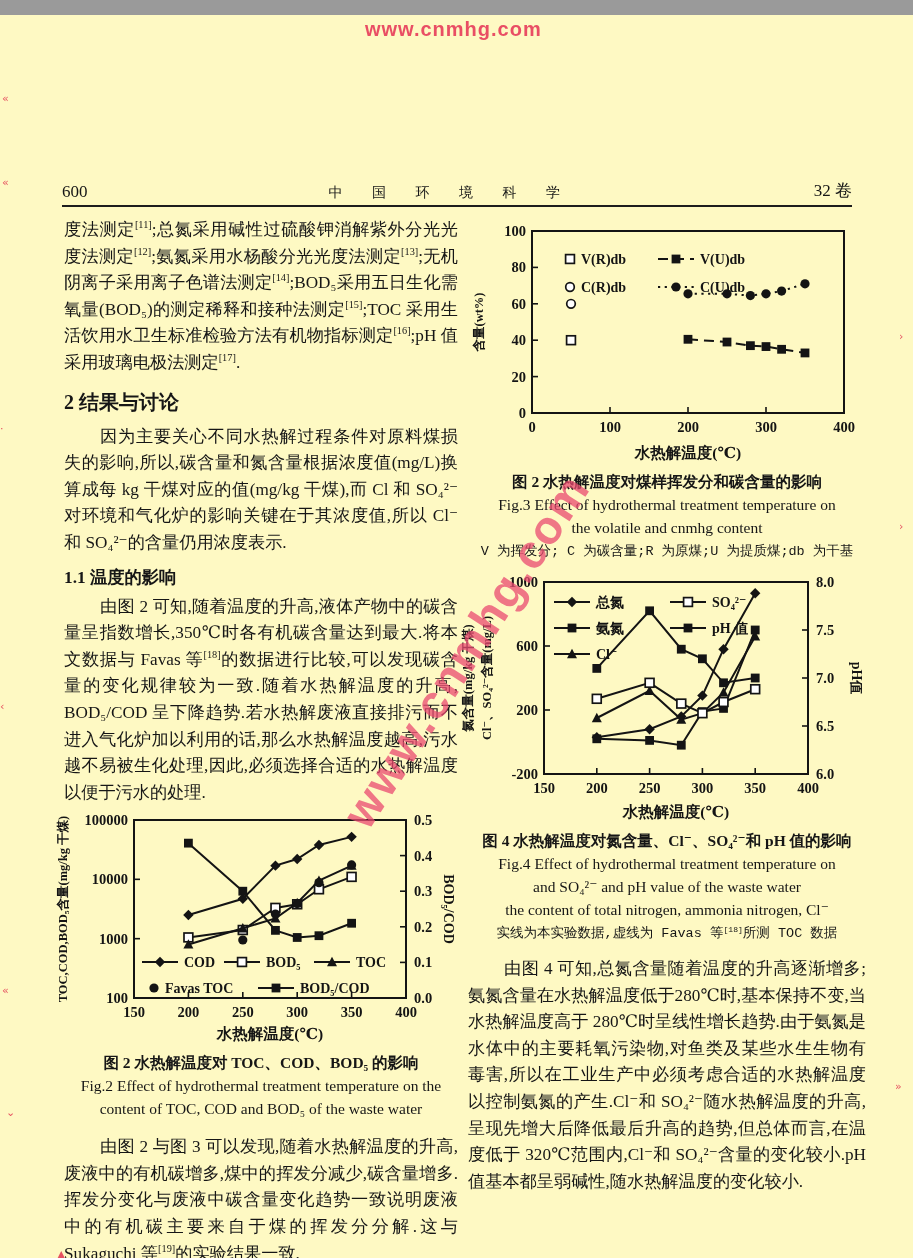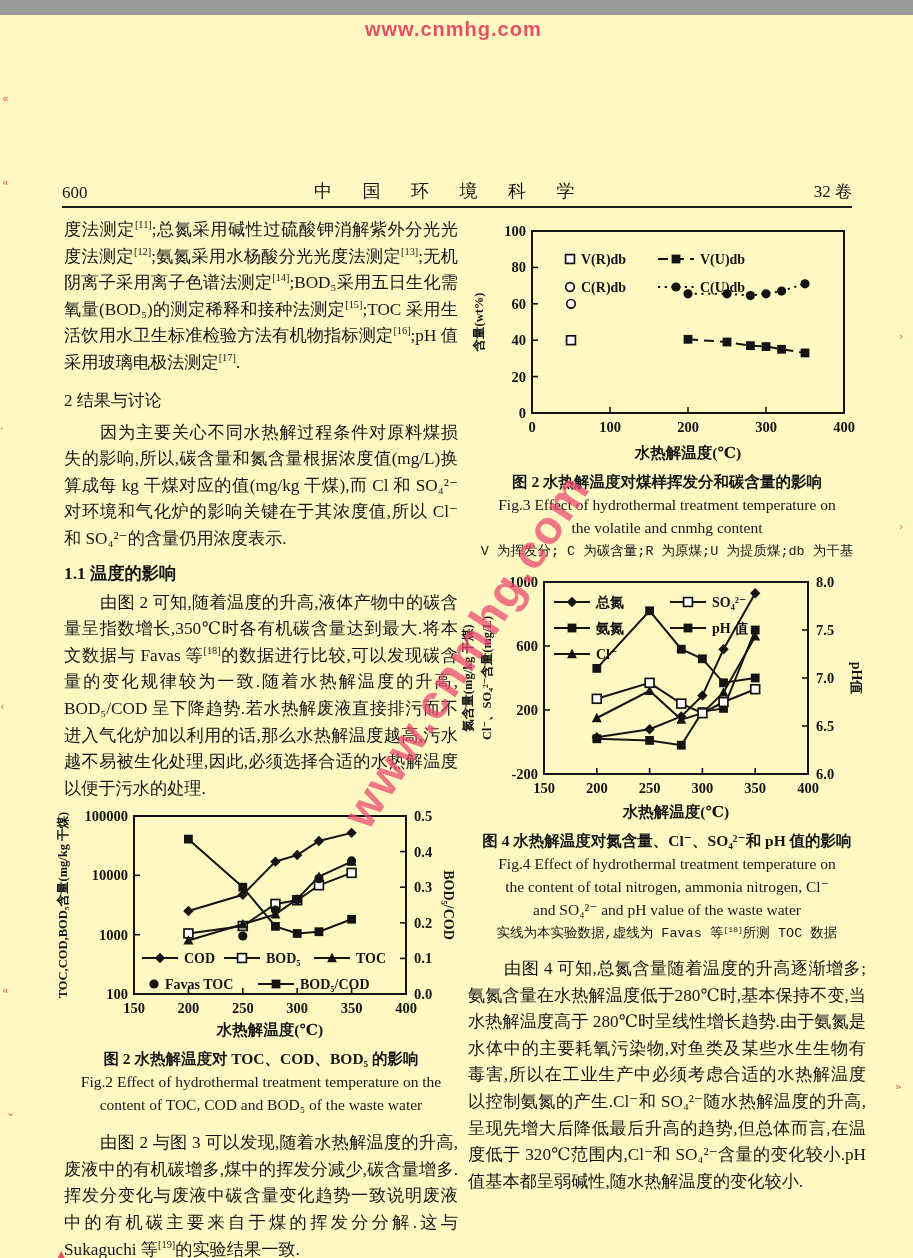--- a/index.html
+++ b/index.html
@@ -1,30 +1,30 @@
 <!DOCTYPE html>
 <html><head>
 <meta charset="utf-8">
 <style>
   html,body{margin:0;padding:0;}
   body{background:#9a9a9a;font-family:"Liberation Serif","DejaVu Serif",serif;}
   .page{position:relative;width:913px;height:1258px;background:#fef9c3;overflow:hidden;color:#161616;margin:15px auto;}
 
   .header{position:absolute;left:62px;top:164px;width:790px;display:flex;justify-content:space-between;align-items:flex-end;
           border-bottom:2.5px solid #1d1d1d;padding-bottom:3px;font-size:17px;}
-  .journal{font-size:18px;letter-spacing:13px;font-weight:500;}
+  .journal{font-size:14px;letter-spacing:13px;font-weight:500;}
 
   .col-left{position:absolute;left:64px;top:202px;width:394px;}
   .col-right{position:absolute;left:468px;top:198px;width:398px;}
 
   p.body{font-size:17.2px;line-height:26.6px;text-align:justify;margin:0;}
   p.indent{text-indent:2.1em;}
   sup{font-size:0.6em;line-height:0;}
 
-  h2.sec{font-size:17px;font-weight:400;margin:12px 0 8px 0;}
+  h2.sec{font-size:20px;font-weight:700;margin:12px 0 8px 0;}
   h3.sec{font-size:17.3px;font-weight:700;margin:8px 0 5px 0;}
 
   .fig{margin-top:4px;text-align:center;}
   .fig svg{display:block;}
   .cap-cn{font-size:15.5px;font-weight:600;text-align:center;margin-top:3px;line-height:23px;}
   .cap-en{font-size:15.5px;font-weight:400;text-align:center;line-height:23px;}
   .cap-note{font-size:13.5px;text-align:center;margin-top:3px;line-height:20px;font-family:Liberation Mono, monospace;}
 
   .wm-top{position:absolute;left:365px;top:3px;font-family:"Liberation Sans","DejaVu Sans",sans-serif;
           font-weight:700;font-size:20px;color:rgba(229,48,84,0.85);letter-spacing:1px;z-index:6;}
@@ -307,20 +307,20 @@
           <line x1="212" y1="30" x2="248" y2="30" stroke="#141414" stroke-width="2"></line>
           <rect x="225.6" y="25.6" width="8.8" height="8.8" fill="#fff" stroke="#141414" stroke-width="1.7"></rect>
           <text x="254" y="35" text-anchor="start" font-size="14" font-weight="700" fill="#141414" font-family="&quot;Liberation Serif&quot;,&quot;DejaVu Serif&quot;,serif">SO₄²⁻</text>
           <line x1="212" y1="56" x2="248" y2="56" stroke="#141414" stroke-width="2"></line>
           <rect x="225.6" y="51.6" width="8.8" height="8.8" fill="#141414"></rect>
           <text x="254" y="61" text-anchor="start" font-size="14" font-weight="700" fill="#141414" font-family="&quot;Liberation Serif&quot;,&quot;DejaVu Serif&quot;,serif">pH 值</text>
         </svg>
     </div>
     <div class="cap-cn">图 4   水热解温度对氮含量、Cl⁻、SO₄²⁻和 pH 值的影响</div>
     <div class="cap-en">Fig.4   Effect of hydrothermal treatment temperature on</div>
+    <div class="cap-en">and SO₄²⁻ and pH value of the waste water</div>
     <div class="cap-en">the content of total nitrogen, ammonia nitrogen, Cl⁻</div>
-    <div class="cap-en">and SO₄²⁻ and pH value of the waste water</div>
     <div class="cap-note">实线为本实验数据,虚线为 Favas 等<sup>[18]</sup>所测 TOC 数据</div>
 
     <p class="body indent" style="margin-top:12px;">由图 4 可知,总氮含量随着温度的升高逐渐增多;氨氮含量在水热解温度低于280℃时,基本保持不变,当水热解温度高于 280℃时呈线性增长趋势.由于氨氮是水体中的主要耗氧污染物,对鱼类及某些水生生物有毒害,所以在工业生产中必须考虑合适的水热解温度以控制氨氮的产生.Cl⁻和 SO₄²⁻随水热解温度的升高,呈现先增大后降低最后升高的趋势,但总体而言,在温度低于 320℃范围内,Cl⁻和 SO₄²⁻含量的变化较小.pH 值基本都呈弱碱性,随水热解温度的变化较小.</p>
   </div>
 
 </div>
 
 </body></html>

